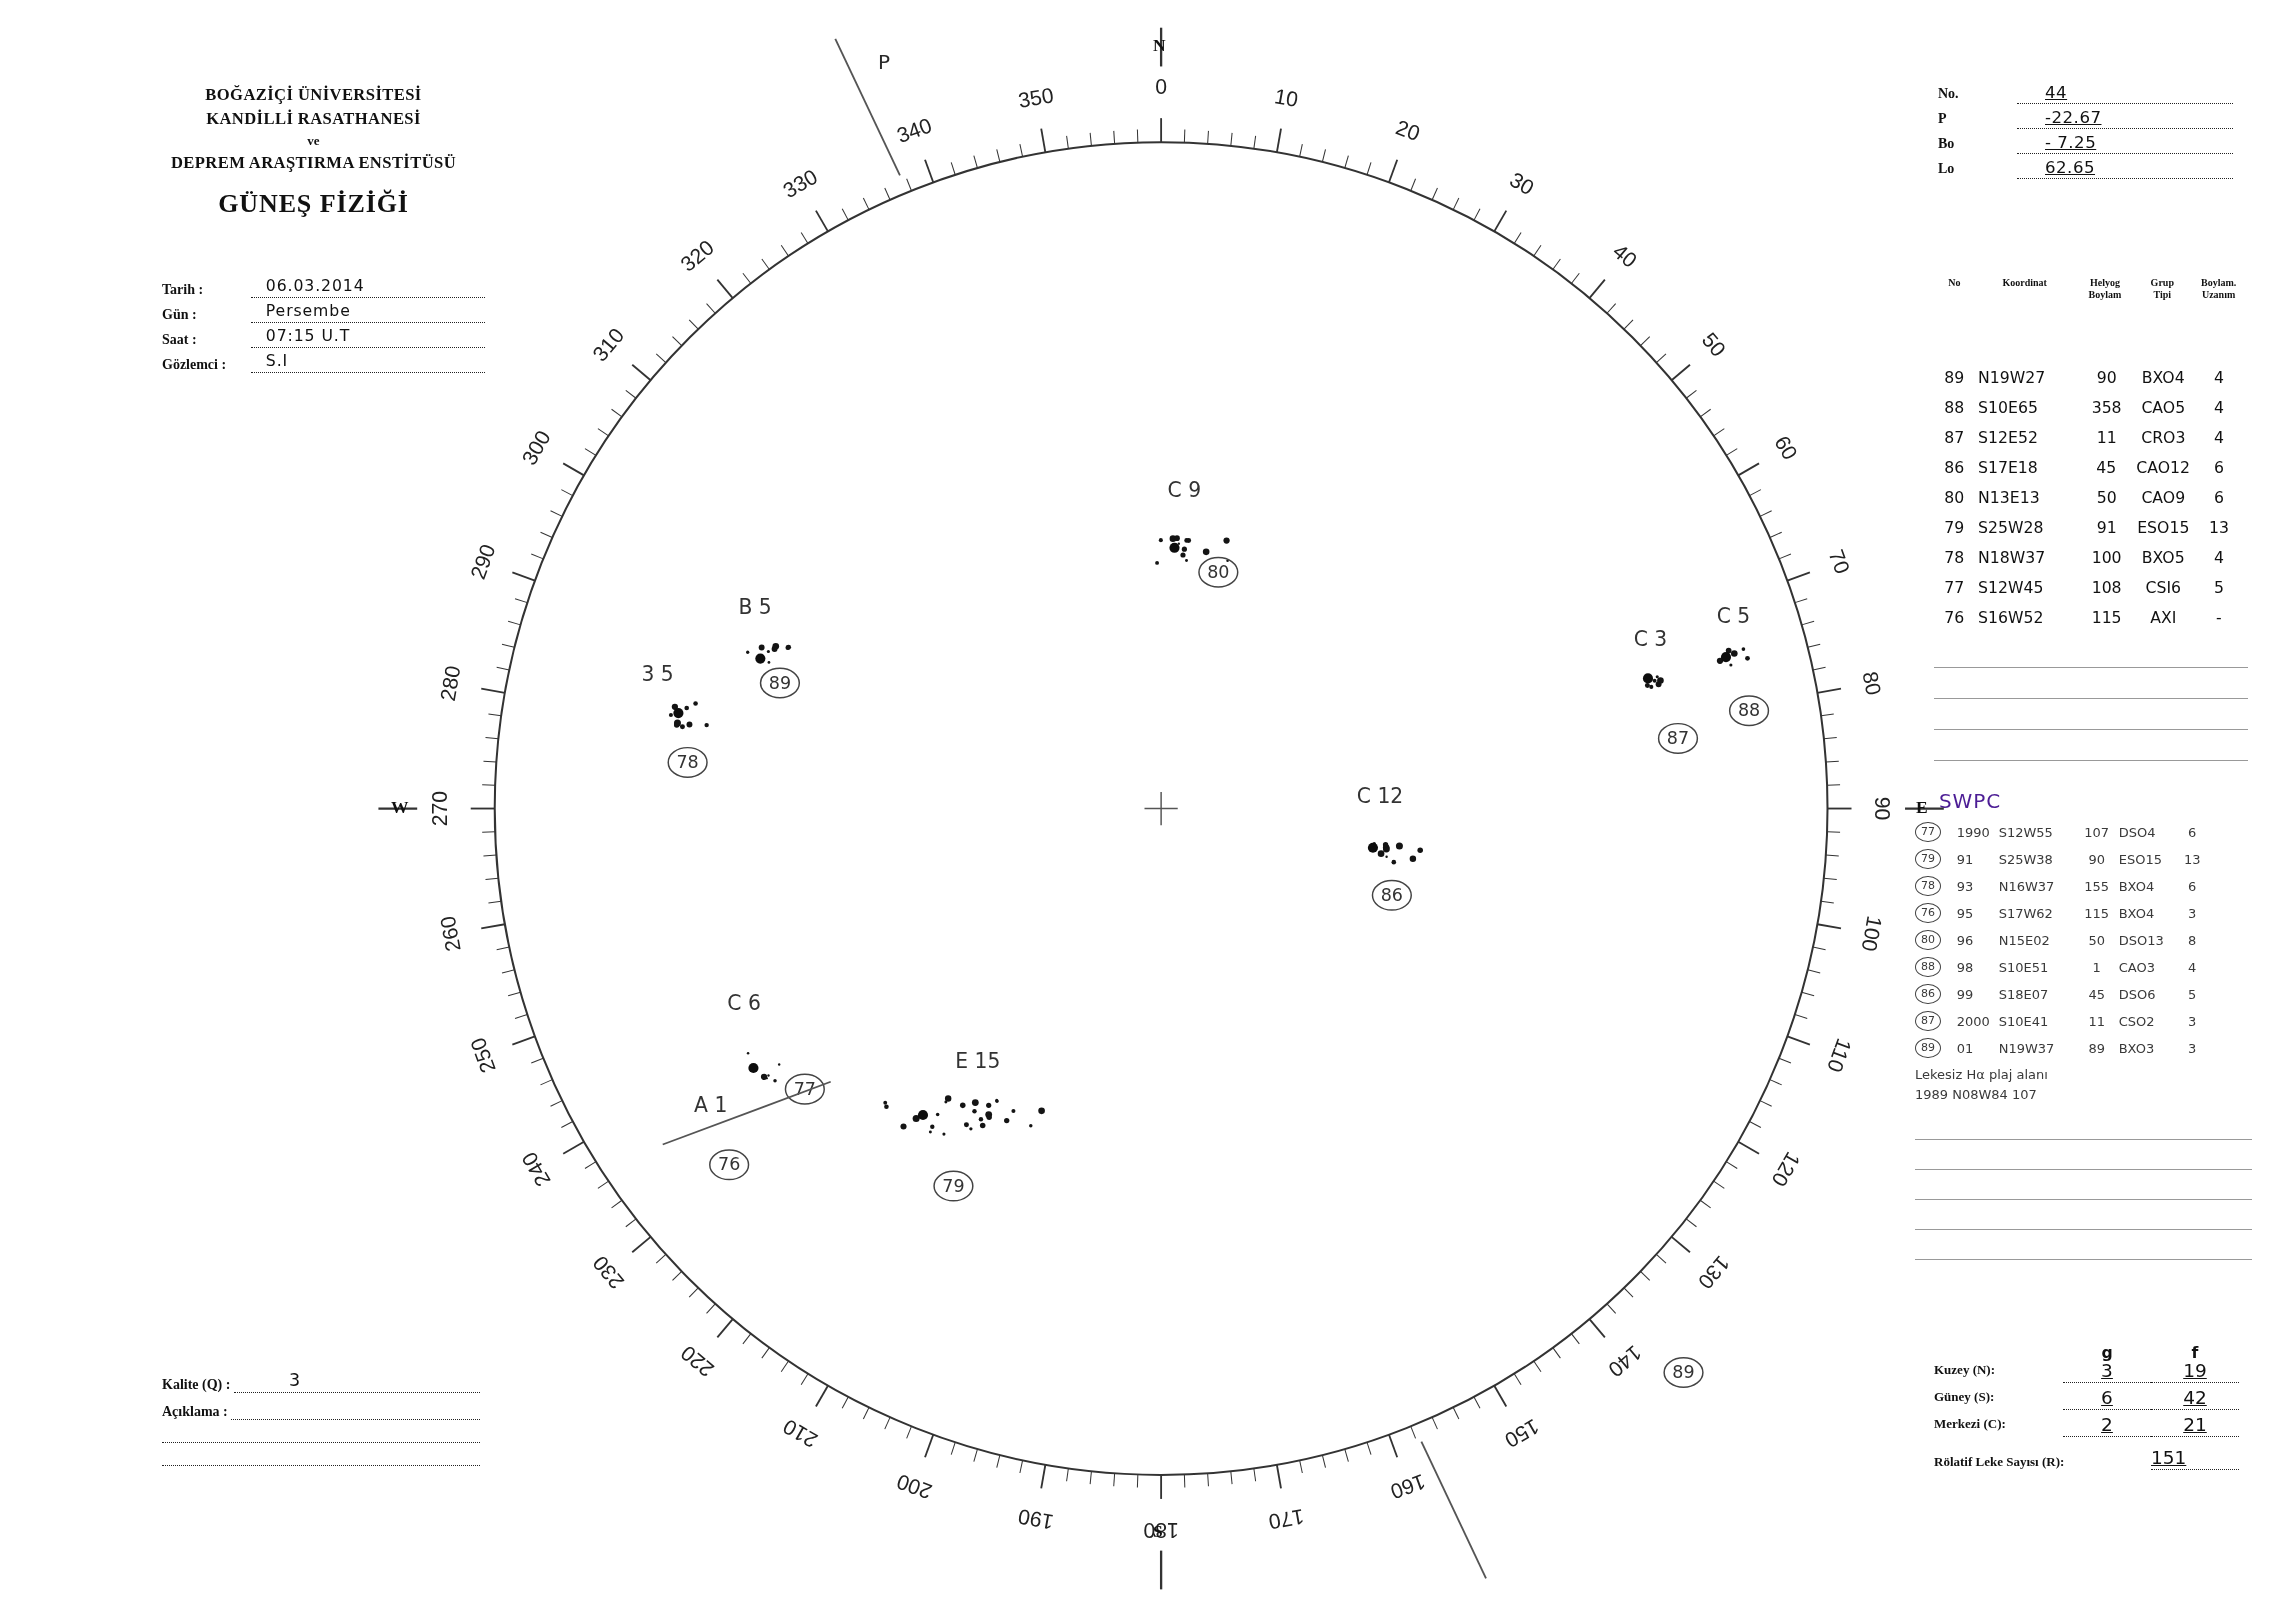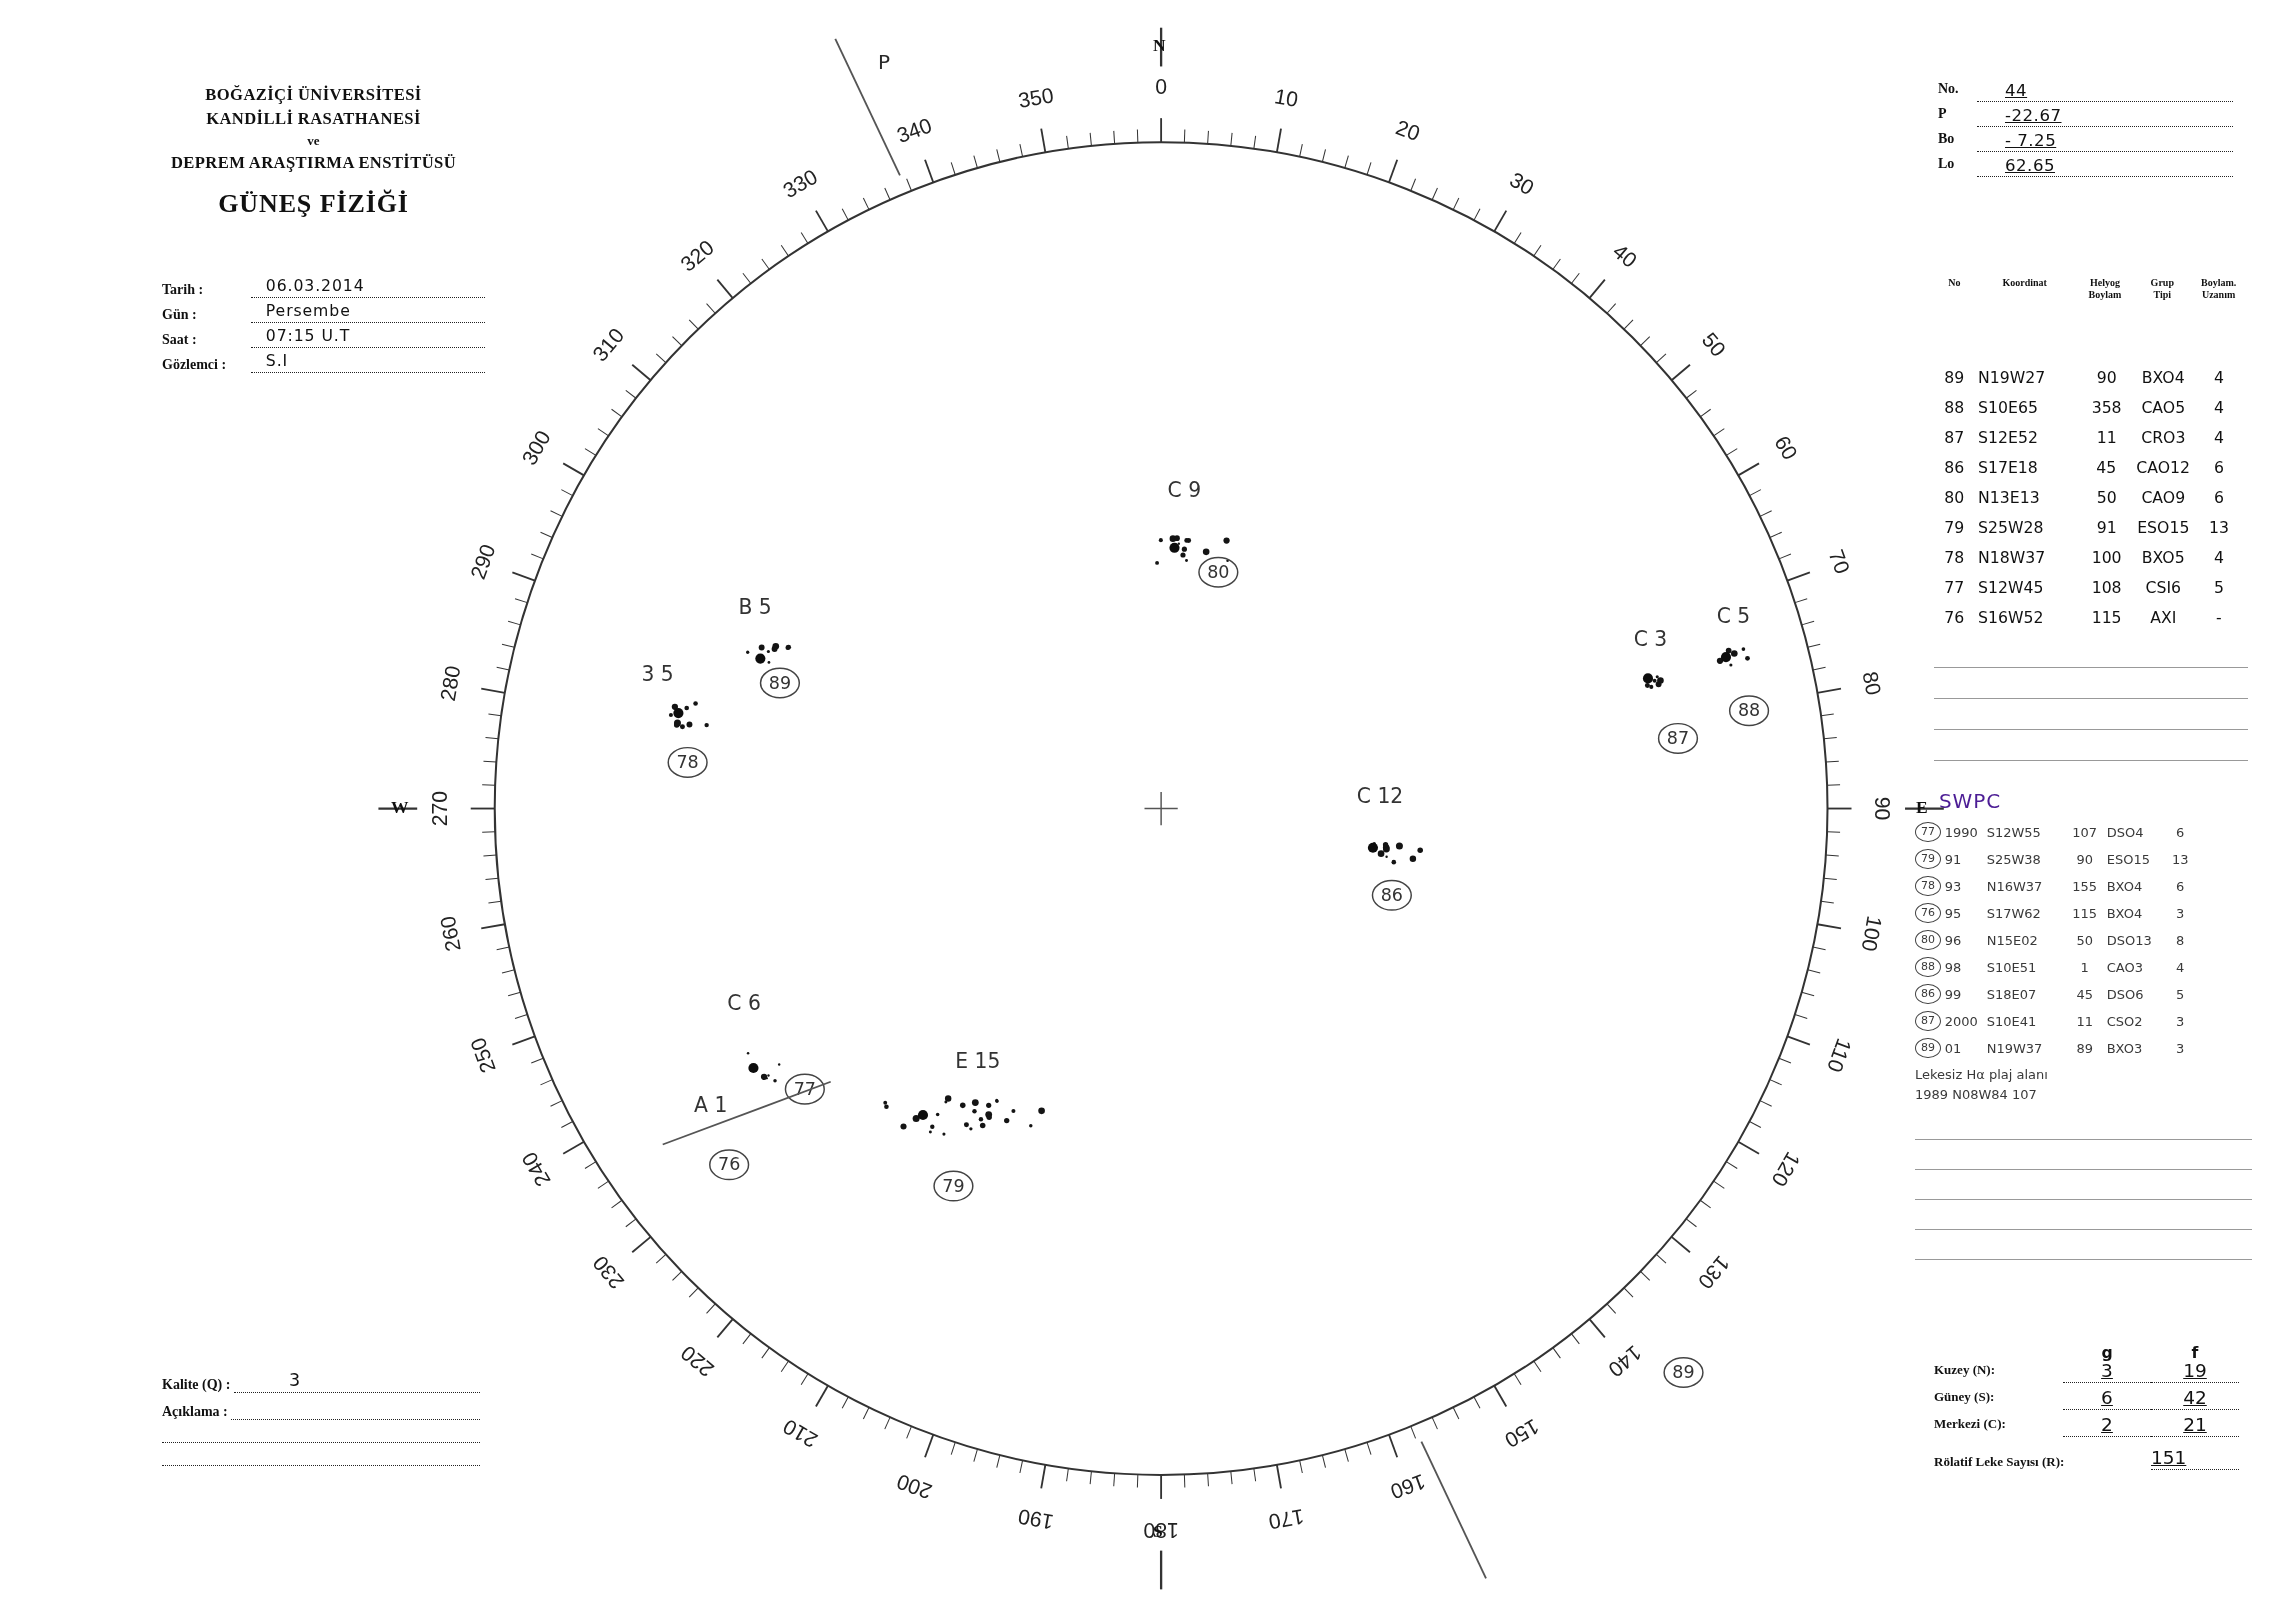--- a/index.html
+++ b/index.html
@@ -117,22 +117,23 @@
 
   
   #rh {
     left: 1938px;
     top: 81px;
     width: 295px;
     font-size: 14px;
   }
   #rh .row {
     display: flex;
-    align-items: flex-start;
+    align-items: center;
     height: 25px;
+    gap: 40px;
   }
   #rh .lbl {
     width: 39px;
     font-weight: bold;
   }
   #rh .val {
     flex: 1;
     border-bottom: 0.9px dotted #222;
     height: 20px;
     position: relative;
@@ -221,21 +222,21 @@
   #swpc .circ {
     width: 24px; height: 18.5px;
     border: 0.9px solid #444;
     border-radius: 50%;
     text-align: center;
     font-size: 11px;
     line-height: 17.5px;
     margin-right: 3.7px;
     flex: 0 0 auto;
   }
-  #swpc .s-a { width: 42px; }
+  #swpc .s-a { width: 42px; margin-left: 12px; }
   #swpc .s-b { width: 76px; }
   #swpc .s-c { width: 44px; text-align: center; }
   #swpc .s-d { width: 57px; }
   #swpc .s-e { width: 33px; text-align: center; }
 
   #swpc-note {
     font-family: "DejaVu Sans", sans-serif;
     font-size: 13px;
     color: #3a3a3a;
     line-height: 1.5;

